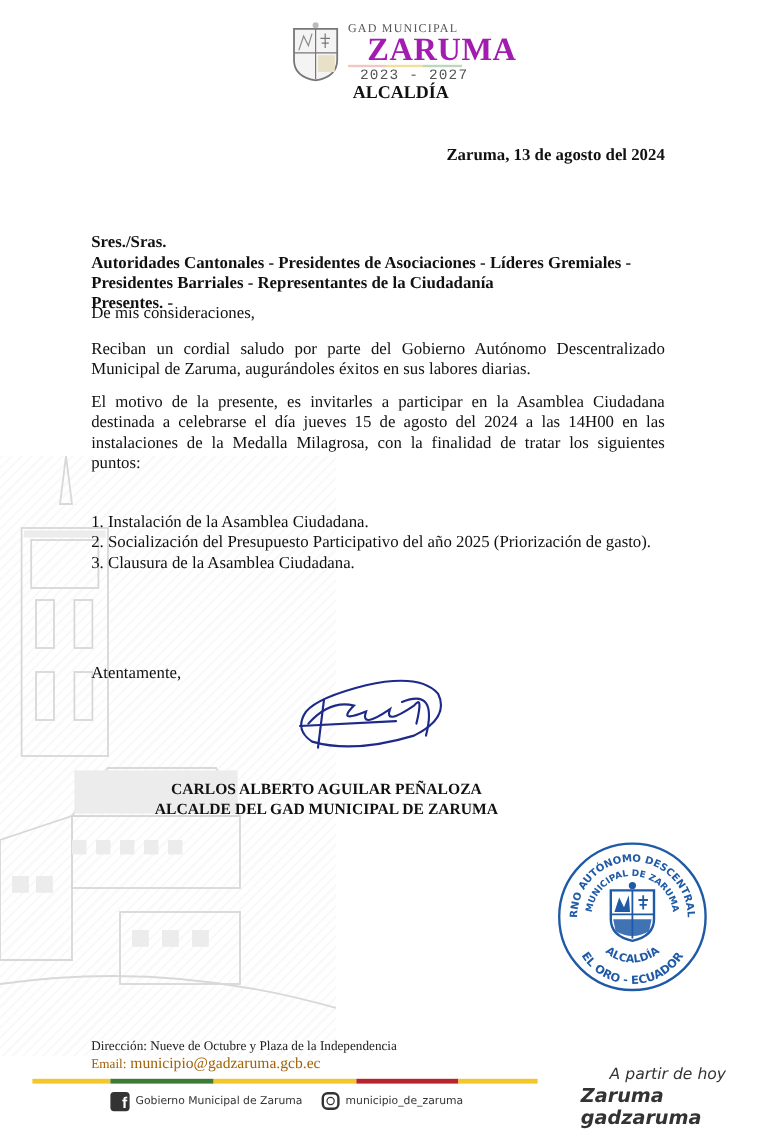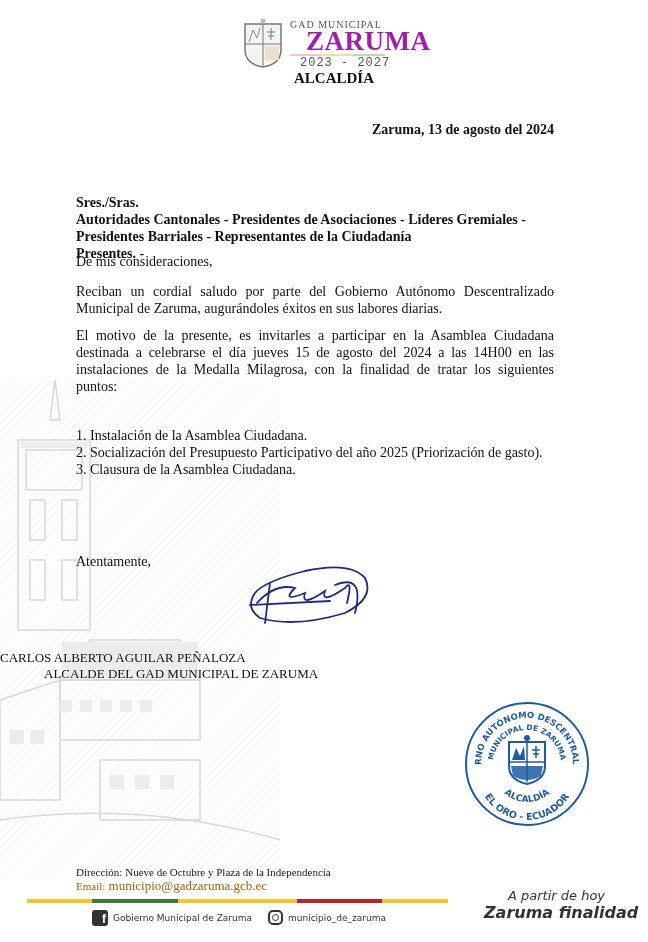--- a/index.html
+++ b/index.html
@@ -22,21 +22,21 @@
     background: linear-gradient(90deg, #f2c7c0 0 33%, #f2df9a 33% 66%, #b9d9b9 66% 100%); }
   .years { position: absolute; left: 300px; top: 42px; font-size: 12px; color: #555; letter-spacing: 1px; font-family: Liberation Mono, monospace; }
   .alcaldia { position: absolute; left: 0; width: 648px; text-align: center; top: 56px; font-size: 15px; font-weight: bold; padding-left: 20px; box-sizing: border-box; }
 
   .text { position: absolute; left: 76px; width: 478px; font-size: 14px; line-height: 17px; }
   .date { position: absolute; right: 94px; top: 122px; font-size: 14px; font-weight: bold; }
   .bold { font-weight: bold; margin-top: 40px; }
   .justify-last { text-align: justify; text-align-last: left; }
 
   .signature { position: absolute; left: 235px; top: 563px; width: 150px; height: 70px; }
-  .signer { position: absolute; left: 0; width: 544px; text-align: left; font-weight: normal; font-size: 13px; }
+  .signer { position: absolute; left: 0; width: 544px; text-align: center; font-weight: bold; font-size: 13px; }
   .seal { position: absolute; left: 463px; top: 700px; width: 128px; height: 128px; }
 
   .footer-addr { position: absolute; left: 76px; top: 866px; font-size: 11px; color: #222; }
   .footer-email { position: absolute; left: 76px; top: 878px; font-size: 13px; color: #a16207; }
   .footer-email .lbl { font-size: 11px; }
   .bar { position: absolute; top: 899px; height: 4px; }
   .social { position: absolute; top: 910px; font-family: "DejaVu Sans", sans-serif; font-size: 9px; color: #333; display: flex; align-items: center; gap: 5px; }
   .fb-icon { width: 16px; height: 16px; background: #333; border-radius: 3px; color: #fff; font-weight: bold; font-size: 13px; display: flex; align-items: flex-end; justify-content: flex-end; padding-right: 2px; box-sizing: border-box; font-family: "Liberation Sans", sans-serif; }
   .ig-icon { width: 15px; height: 15px; border: 2px solid #333; border-radius: 5px; box-sizing: border-box; position: relative; }
   .ig-icon::after { content: ""; position: absolute; left: 2px; top: 2px; width: 5px; height: 5px; border: 1.5px solid #333; border-radius: 50%; }
@@ -123,21 +123,21 @@
   <g fill="none" stroke="#1e2a8a" stroke-width="1.8" stroke-linecap="round">
     <path d="M20 30 Q10 45 25 55 Q60 65 110 50 Q140 35 130 15 Q115 -2 70 8 Q30 18 20 30"></path>
     <path d="M22 40 Q40 20 60 25 Q45 40 70 30 Q65 45 90 28 Q85 42 110 25 Q118 15 112 40"></path>
     <path d="M35 20 L30 60"></path>
     <path d="M15 42 L95 38"></path>
     <path d="M100 22 Q130 10 120 50"></path>
   </g>
 </svg>
 
 <div class="signer" style="top:650px;">CARLOS ALBERTO AGUILAR PEÑALOZA</div>
-<div class="signer" style="top:666px;margin-left:44px;">ALCALDE DEL GAD MUNICIPAL DE ZARUMA</div>
+<div class="signer" style="top:666px;">ALCALDE DEL GAD MUNICIPAL DE ZARUMA</div>
 
 <svg class="seal" viewBox="0 0 128 128">
   <defs>
     <path id="sealTop" d="M18 64 A46 46 0 0 1 110 64"></path>
     <path id="sealInner" d="M30 64 A34 34 0 0 1 98 64"></path>
     <path id="sealBottom" d="M14 70 A50 50 0 0 0 114 70"></path>
     <path id="sealMid" d="M34 84 A34 34 0 0 0 94 84"></path>
   </defs>
   <circle cx="64" cy="64" r="61" fill="none" stroke="#1f5aa6" stroke-width="2"></circle>
   <text font-family="DejaVu Sans, sans-serif" font-size="8.5" font-weight="bold" fill="#1f5aa6">
@@ -181,13 +181,13 @@
 <div class="social" style="left:92px;">
   <div class="fb-icon">f</div>
   <span>Gobierno Municipal de Zaruma</span>
 </div>
 <div class="social" style="left:268px;">
   <div class="ig-icon"></div>
   <span>municipio_de_zaruma</span>
 </div>
 
 <div class="slogan1">A partir de hoy</div>
-<div class="slogan2">Zaruma finalidad</div>
+<div class="slogan2">Zaruma gadzaruma</div>
 
 </body></html>

